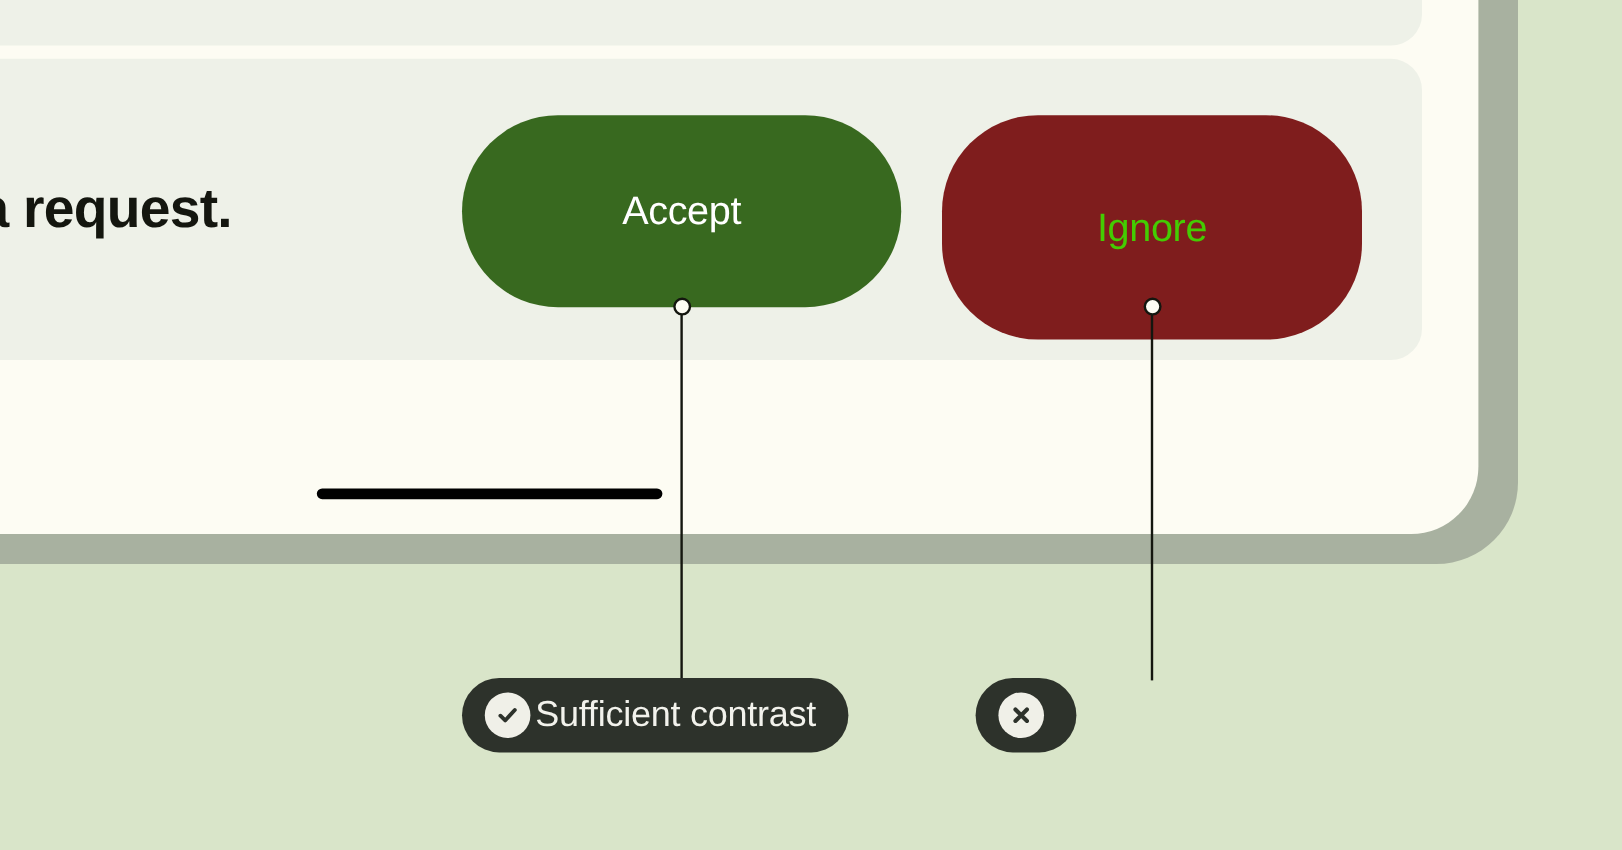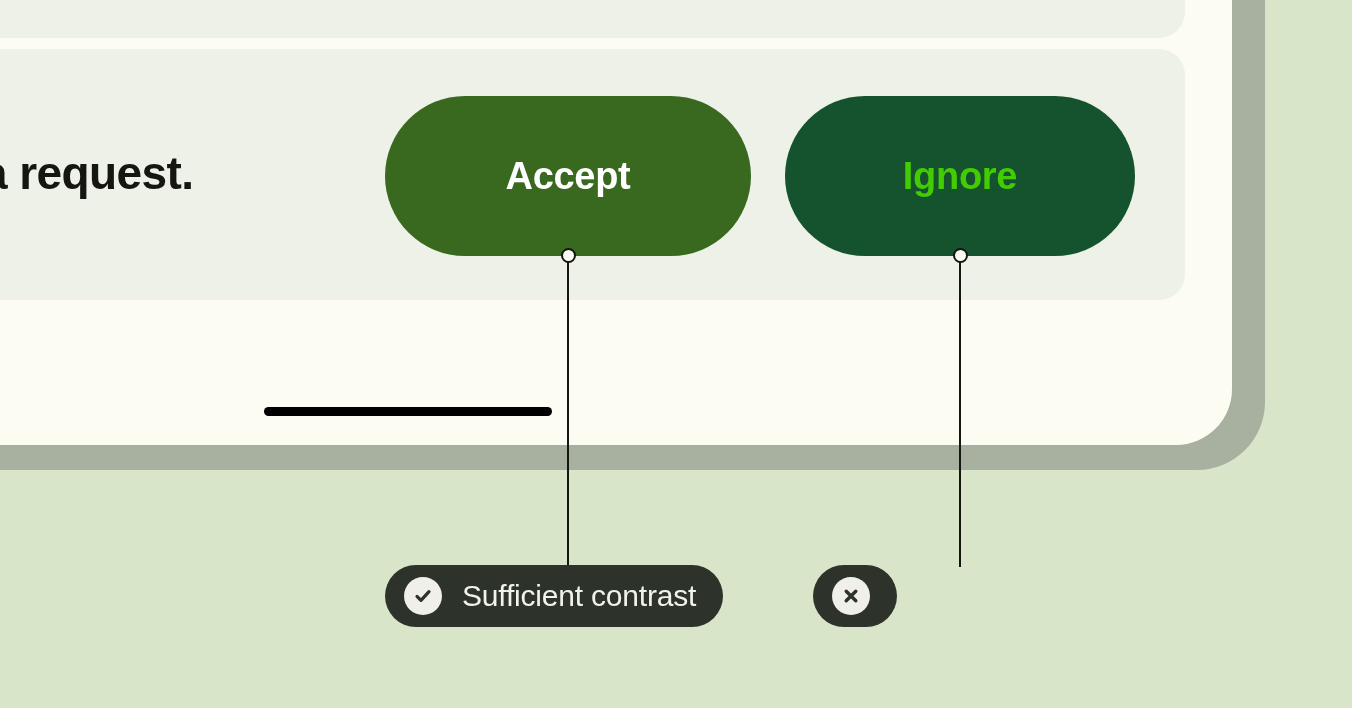--- a/index.html
+++ b/index.html
@@ -72,40 +72,40 @@
 
   
   .btn {
     position: absolute;
     display: flex;
     align-items: center;
     justify-content: center;
     border: none;
     border-radius: 80px;
     font-family: "Liberation Sans", sans-serif;
-    font-size: 38px;
-    font-weight: 700;
+    font-size: 33px;
+    font-weight: 400;
     letter-spacing: -0.3px;
     cursor: pointer;
     padding: 0;
   }
   .btn-accept {
     left: 385px;
     top: 96px;
     width: 366px;
     height: 160px;
     background: #38691f;
     color: #ffffff;
   }
   .btn-ignore {
     left: 785px;
     top: 96px;
     width: 350px;
-    height: 160px;
-    background: #14532d;
+    height: 187px;
+    background: #7f1d1d;
     color: #44cc02;
   }
 
   
   .rule {
     position: absolute;
     left: 264px;
     top: 407px;
     width: 288px;
     height: 9px;
@@ -130,21 +130,21 @@
   .leader-a  { left: 567px; top: 262px; height: 305px; }
   .dot-a     { left: 561px; top: 248px; }
   .leader-b  { left: 959px; top: 262px; height: 305px; }
   .dot-b     { left: 953px; top: 248px; }
 
   
   .pill {
     position: absolute;
     display: flex;
     align-items: center;
-    gap: 20px;
+    gap: 4px;
     height: 62px;
     padding: 0 27px 0 19px;
     background: #2d322b;
     border-radius: 40px;
     color: #f2f2ec;
     font-size: 30px;
     font-weight: 400;
     letter-spacing: -0.2px;
     white-space: nowrap;
   }

